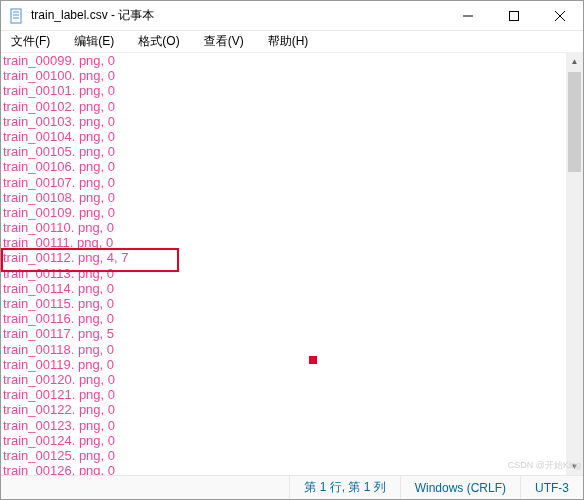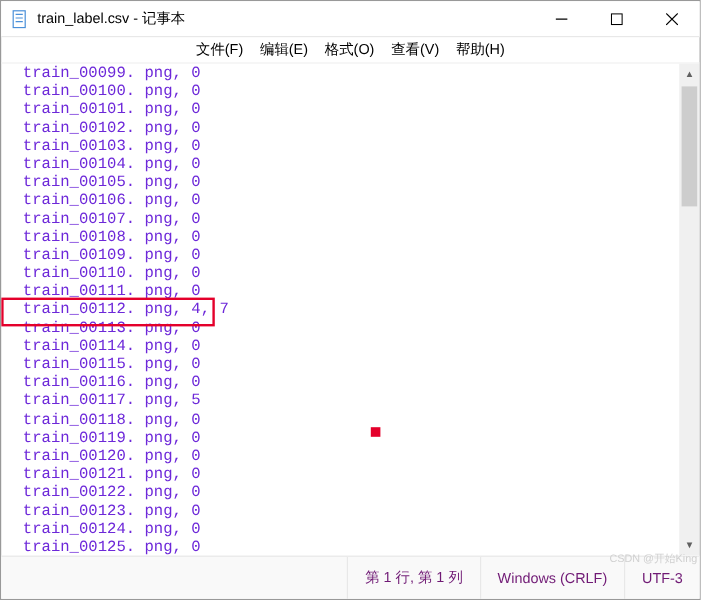--- a/index.html
+++ b/index.html
@@ -4,32 +4,32 @@
 <style>
   * { margin: 0; padding: 0; box-sizing: border-box; }
   body { font-family: "Microsoft YaHei", "Segoe UI", Tahoma, sans-serif; font-size: 12px; background: #fff; width: 584px; height: 500px; overflow: hidden; position: relative; }
   .window { width: 584px; height: 500px; border: 1px solid #999; display: flex; flex-direction: column; background: #fff; }
   .titlebar { height: 30px; display: flex; align-items: center; background: #fff; border-bottom: 1px solid #e8e8e8; }
   .titlebar-left { display: flex; align-items: center; flex: 1; padding-left: 8px; gap: 6px; }
   .app-icon { width: 16px; height: 16px; display: inline-flex; align-items: center; justify-content: center; }
   .title-text { font-size: 12px; color: #000; }
   .win-controls { display: flex; height: 100%; }
   .win-btn { width: 46px; height: 100%; display: flex; align-items: center; justify-content: center; color: #000; font-size: 10px; }
-  .menubar { height: 22px; display: flex; align-items: center; padding: 0 6px; font-size: 12px; color: #000; gap: 6px; border-bottom: 1px solid #f0f0f0; justify-content: center; }
+  .menubar { height: 22px; display: flex; align-items: center; padding: 0 6px; font-size: 12px; color: #000; gap: 16px; border-bottom: 1px solid #f0f0f0; }
   .menu-item { padding: 2px 4px; }
   .content-wrap { flex: 1; display: flex; overflow: hidden; position: relative; }
-  .content { flex: 1; overflow: hidden; font-family: Liberation Mono, monospace; font-size: 13px; line-height: 15.2px; color: #6d28d9; padding: 0 18px; white-space: pre; position: relative; }
+  .content { flex: 1; overflow: hidden; font-family: Liberation Sans, sans-serif; font-size: 13px; line-height: 15.2px; color: #ec4899; padding: 0 2px; white-space: pre; position: relative; }
   .line { height: 15.2px; }
   .highlight-box { position: absolute; border: 2px solid #e4002b; left: 0px; top: 195px; width: 178px; height: 24px; pointer-events: none; }
   .red-square { position: absolute; width: 8px; height: 8px; background: #e4002b; left: 308px; top: 303px; pointer-events: none; }
   .scrollbar-v { width: 17px; background: #f0f0f0; display: flex; flex-direction: column; }
   .sb-btn { height: 17px; display: flex; align-items: center; justify-content: center; color: #606060; font-size: 8px; }
   .sb-track { flex: 1; position: relative; }
   .sb-thumb { position: absolute; left: 2px; right: 2px; top: 2px; height: 100px; background: #cdcdcd; border-radius: 0; }
-  .statusbar { height: 36px; border-top: 1px solid #e8e8e8; display: flex; align-items: center; font-size: 12px; color: #701a75; background: #f9f9f9; padding-left: 20px; }
+  .statusbar { height: 24px; border-top: 1px solid #e8e8e8; display: flex; align-items: center; font-size: 12px; color: #0369a1; background: #f9f9f9; padding-left: 20px; }
   .status-spacer { flex: 1; }
   .status-cell { padding: 0 14px; border-left: 1px solid #e8e8e8; height: 100%; display: flex; align-items: center; }
   .watermark { position: absolute; left: 320px; top: 455px; font-size: 28px; font-weight: bold; color: rgba(0,0,0,0.08); pointer-events: none; letter-spacing: 1px; }
   .watermark .g { color: #3fbf4a; }
   .side-mark { position: absolute; right: 3px; bottom: 28px; font-size: 9px; color: #d0d0d0; pointer-events: none; }
 </style>
 </head>
 <body>
 
 <div class="window">

